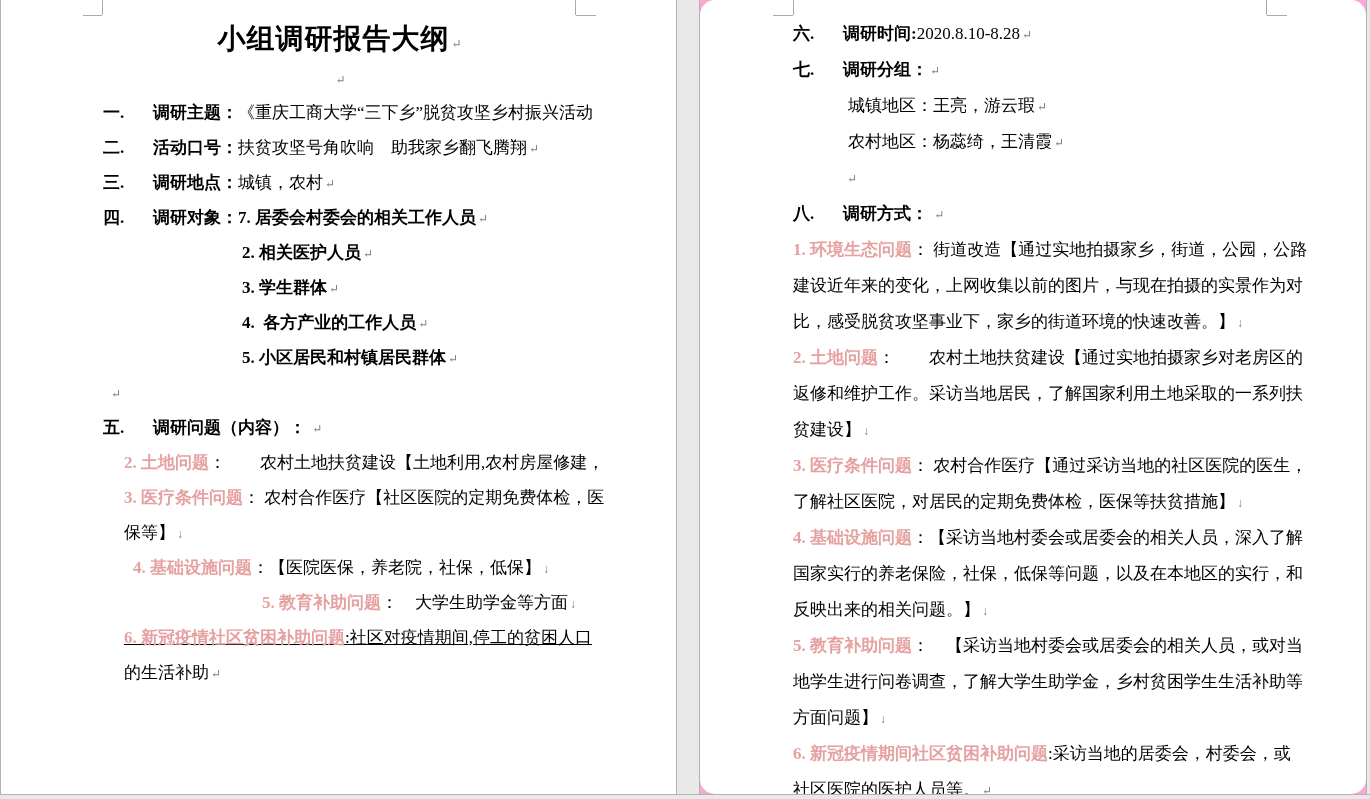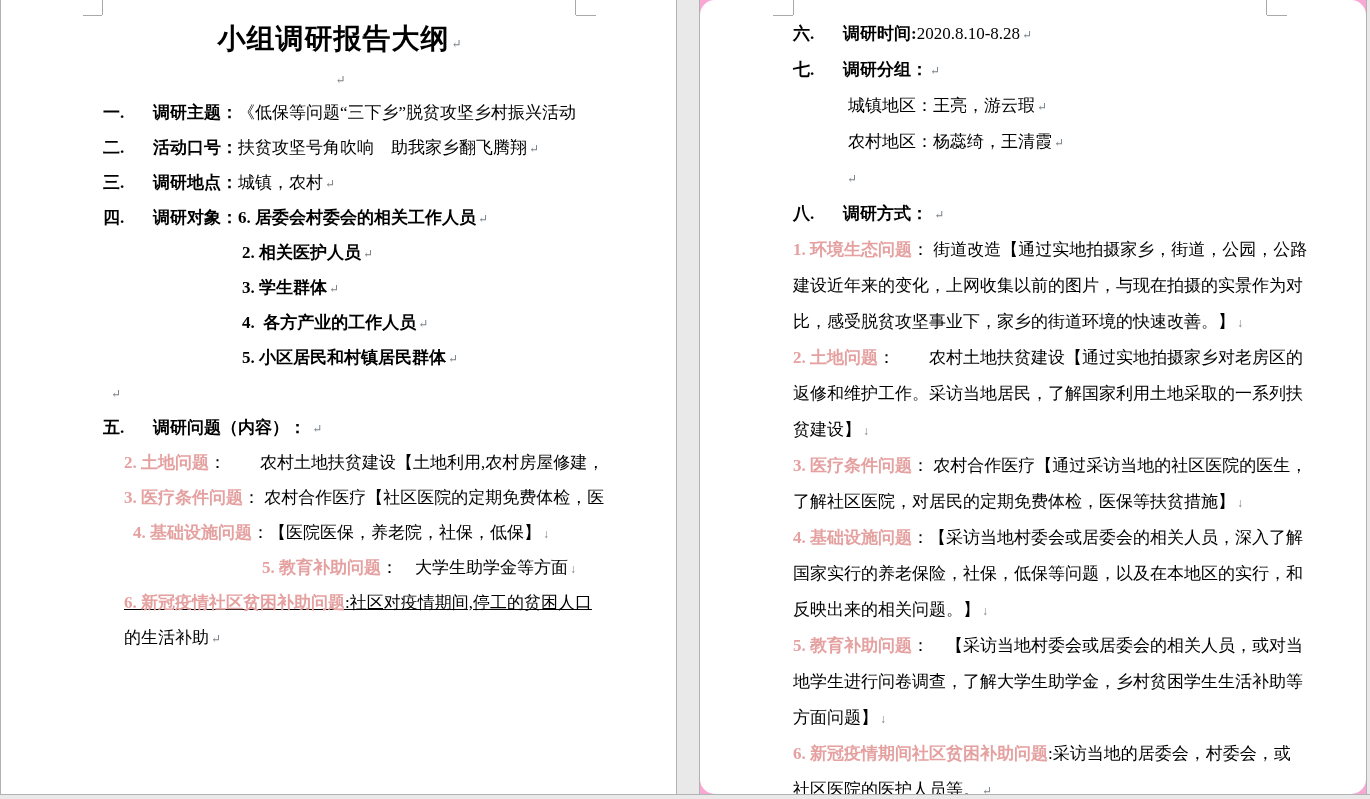--- a/index.html
+++ b/index.html
@@ -33,32 +33,33 @@
 </style>
 </head>
 <body>
 
 <div class="stage">
 
   <div class="page page-left">
     <div class="content" id="content-page-1">
         <div class="line title"><span class="seg-title">小组调研报告大纲</span><span class="seg-mark">↵</span></div>
         <div class="line pilcrow"><span class="seg-mark">↵</span></div>
-        <div class="line"><span class="seg-num">一.</span><span class="seg-bold">调研主题：</span><span class="seg-reg">《低保等问题“三下乡”脱贫攻坚乡村振兴活动</span></div>
+        <div class="line"><span class="seg-num">一.</span><span class="seg-bold">调研主题：</span><span class="seg-reg">《重庆工商大学“三下乡”脱贫攻坚乡村振兴活动</span></div>
         <div class="line"><span class="seg-num">二.</span><span class="seg-bold">活动口号：</span><span class="seg-reg">扶贫攻坚号角吹响　助我家乡翻飞腾翔</span><span class="seg-mark">↵</span></div>
         <div class="line"><span class="seg-num">三.</span><span class="seg-bold">调研地点：</span><span class="seg-reg">城镇，农村</span><span class="seg-mark">↵</span></div>
-        <div class="line"><span class="seg-num">四.</span><span class="seg-bold">调研对象：6. 居委会村委会的相关工作人员</span><span class="seg-mark">↵</span></div>
+        <div class="line"><span class="seg-num">四.</span><span class="seg-bold">调研对象：7. 居委会村委会的相关工作人员</span><span class="seg-mark">↵</span></div>
         <div class="line" style="margin-left: 139px;"><span class="seg-bold">2. 相关医护人员</span><span class="seg-mark">↵</span></div>
         <div class="line" style="margin-left: 139px;"><span class="seg-bold">3. 学生群体</span><span class="seg-mark">↵</span></div>
         <div class="line" style="margin-left: 139px;"><span class="seg-bold">4.  各方产业的工作人员</span><span class="seg-mark">↵</span></div>
         <div class="line" style="margin-left: 139px;"><span class="seg-bold">5. 小区居民和村镇居民群体</span><span class="seg-mark">↵</span></div>
         <div class="line" style="margin-left: 6px;"><span class="seg-mark">↵</span></div>
         <div class="line"><span class="seg-num">五.</span><span class="seg-bold">调研问题（内容）： </span><span class="seg-mark">↵</span></div>
         <div class="line" style="margin-left: 21px;"><span class="seg-pink">2. 土地问题</span><span class="seg-reg">：　　农村土地扶贫建设【土地利用,农村房屋修建，</span></div>
         <div class="line" style="margin-left: 21px;"><span class="seg-pink">3. 医疗条件问题</span><span class="seg-reg">： 农村合作医疗【社区医院的定期免费体检，医</span></div>
+        <div class="line" style="margin-left: 21px;"><span class="seg-reg">保等】</span><span class="seg-mark">↓</span></div>
         <div class="line" style="margin-left: 30px;"><span class="seg-pink">4. 基础设施问题</span><span class="seg-reg">：【医院医保，养老院，社保，低保】</span><span class="seg-mark">↓</span></div>
         <div class="line" style="margin-left: 21px; text-align: right;"><span class="seg-pink">5. 教育补助问题</span><span class="seg-reg">：　大学生助学金等方面</span><span class="seg-mark">↓</span></div>
         <div class="line" style="margin-left: 21px; text-decoration: underline;"><span class="seg-pink">6. 新冠疫情社区贫困补助问题</span><span class="seg-reg">:社区对疫情期间,停工的贫困人口</span></div>
         <div class="line" style="margin-left: 21px;"><span class="seg-reg">的生活补助</span><span class="seg-mark">↵</span></div>
       </div>
   </div>
 
   <div class="page page-right">
     <div class="content" id="content-page-2">
         <div class="line"><span class="seg-num">六.</span><span class="seg-bold">调研时间:</span><span class="seg-reg">2020.8.10-8.28</span><span class="seg-mark">↵</span></div>

